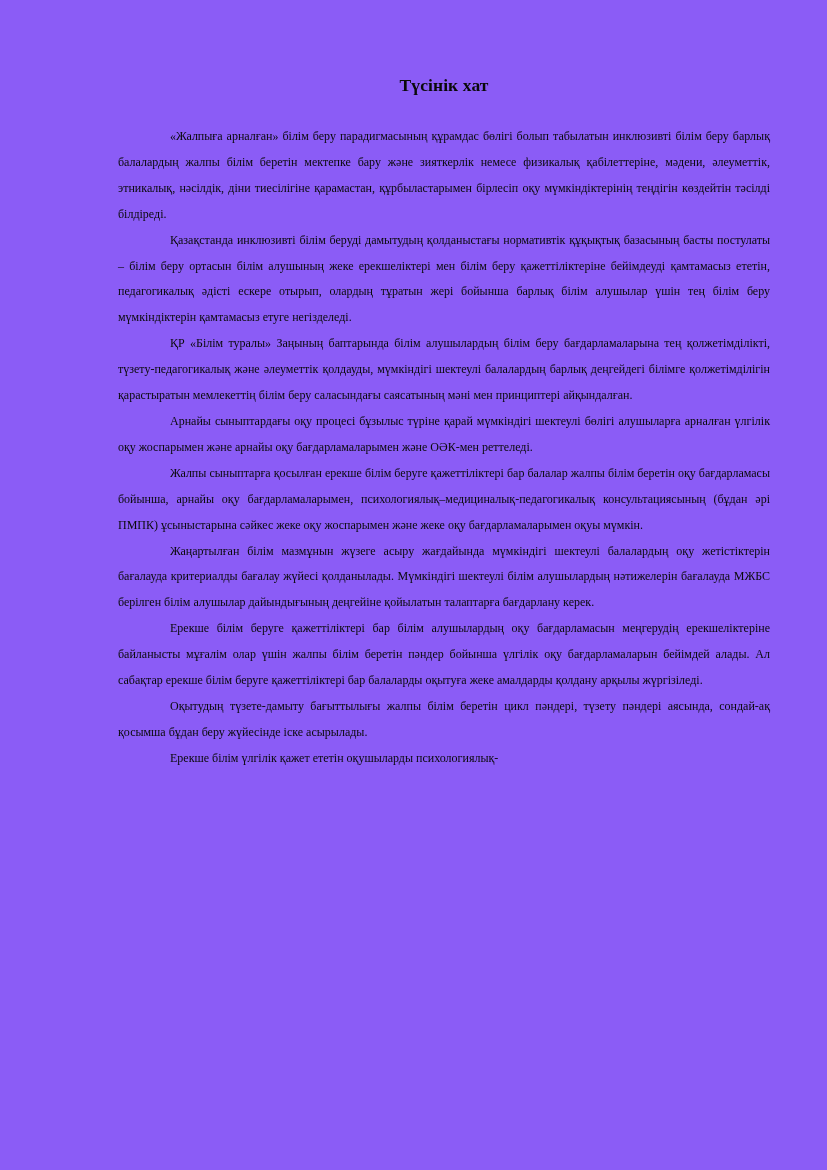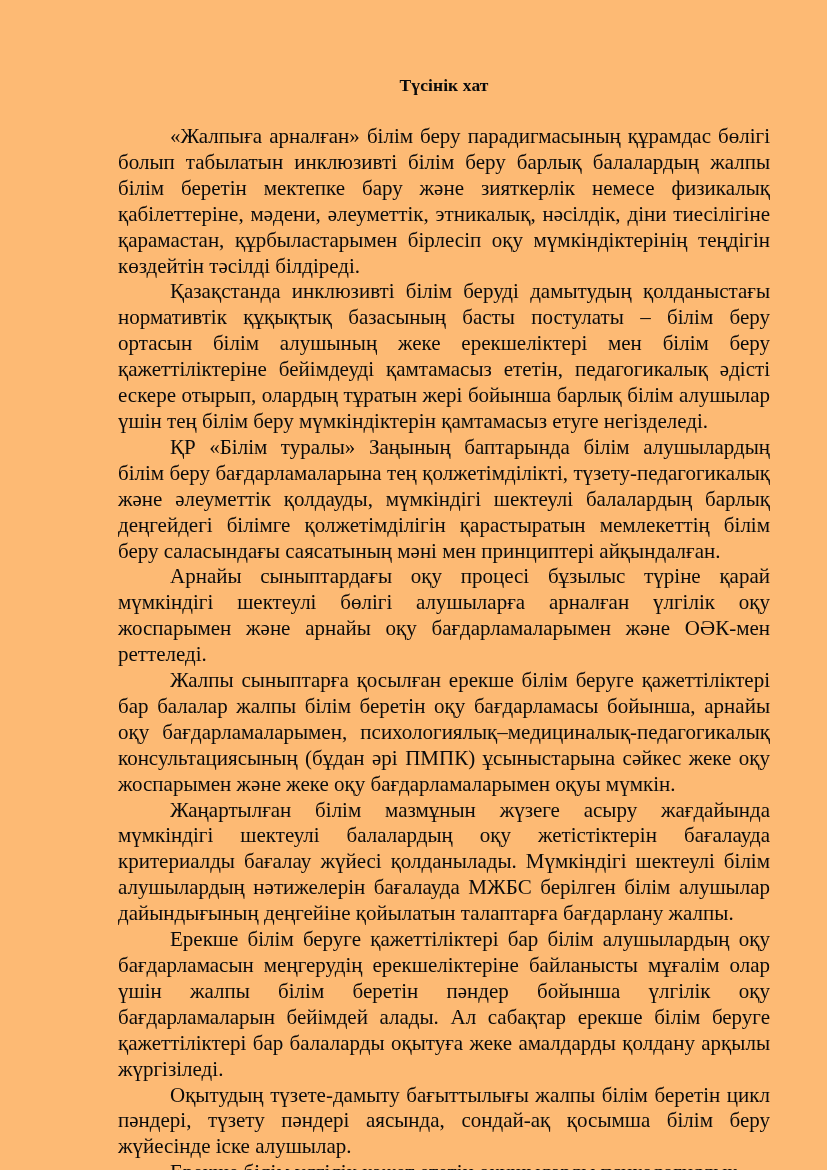--- a/index.html
+++ b/index.html
@@ -11,40 +11,40 @@
   body {
     font-family: "Liberation Serif", "DejaVu Serif", serif;
     color: #0a0a0a;
     -webkit-font-smoothing: antialiased;
   }
   .page {
     position: relative;
     width: 827px;
     height: 1170px;
     margin: 0 auto;
-    background: #fdba74;
+    background: #8b5cf6;
     overflow: hidden;
     box-sizing: border-box;
   }
   .page-body {
     position: absolute;
     left: 118px;
     top: 72px;
     width: 652px;
   }
   .doc-title {
     font-size: 17.5px;
     font-weight: bold;
     text-align: center;
     line-height: 26px;
     margin: 0 0 26px 0;
     letter-spacing: 0.1px;
   }
   .doc-paragraph {
-    font-size: 21px;
+    font-size: 12px;
     line-height: 25.9px;
     text-align: justify;
     text-justify: inter-word;
     margin: 0;
     text-indent: 52px;
     hyphens: none;
     word-spacing: 0px;
   }
   
   .doc-paragraph.last {
@@ -62,23 +62,23 @@
     <p class="doc-paragraph">«Жалпыға арналған» білім беру парадигмасының құрамдас бөлігі болып табылатын инклюзивті білім беру барлық балалардың жалпы білім беретін мектепке бару және зияткерлік немесе физикалық қабілеттеріне, мәдени, әлеуметтік, этникалық, нәсілдік, діни тиесілігіне қарамастан, құрбыластарымен бірлесіп оқу мүмкіндіктерінің теңдігін көздейтін тәсілді білдіреді.</p>
 
     <p class="doc-paragraph">Қазақстанда инклюзивті білім беруді дамытудың қолданыстағы нормативтік құқықтық базасының басты постулаты – білім беру ортасын білім алушының жеке ерекшеліктері мен білім беру қажеттіліктеріне бейімдеуді қамтамасыз ететін, педагогикалық әдісті ескере отырып, олардың тұратын жері бойынша барлық білім алушылар үшін тең білім беру мүмкіндіктерін қамтамасыз етуге негізделеді.</p>
 
     <p class="doc-paragraph">ҚР «Білім туралы» Заңының баптарында білім алушылардың білім беру бағдарламаларына тең қолжетімділікті, түзету-педагогикалық және әлеуметтік қолдауды, мүмкіндігі шектеулі балалардың барлық деңгейдегі білімге қолжетімділігін қарастыратын мемлекеттің білім беру саласындағы саясатының мәні мен принциптері айқындалған.</p>
 
     <p class="doc-paragraph">Арнайы сыныптардағы оқу процесі бұзылыс түріне қарай мүмкіндігі шектеулі бөлігі алушыларға арналған үлгілік оқу жоспарымен және арнайы оқу бағдарламаларымен және ОӘК-мен реттеледі.</p>
 
     <p class="doc-paragraph">Жалпы сыныптарға қосылған ерекше білім беруге қажеттіліктері бар балалар жалпы білім беретін оқу бағдарламасы бойынша, арнайы оқу бағдарламаларымен, психологиялық–медициналық-педагогикалық консультациясының (бұдан әрі ПМПК) ұсыныстарына сәйкес жеке оқу жоспарымен  және жеке оқу бағдарламаларымен оқуы мүмкін.</p>
 
-    <p class="doc-paragraph">Жаңартылған білім мазмұнын жүзеге асыру жағдайында мүмкіндігі шектеулі балалардың оқу жетістіктерін бағалауда критериалды бағалау жүйесі қолданылады. Мүмкіндігі шектеулі білім алушылардың нәтижелерін бағалауда МЖБС берілген білім алушылар дайындығының деңгейіне қойылатын талаптарға бағдарлану жалпы.</p>
+    <p class="doc-paragraph">Жаңартылған білім мазмұнын жүзеге асыру жағдайында мүмкіндігі шектеулі балалардың оқу жетістіктерін бағалауда критериалды бағалау жүйесі қолданылады. Мүмкіндігі шектеулі білім алушылардың нәтижелерін бағалауда МЖБС берілген білім алушылар дайындығының деңгейіне қойылатын талаптарға бағдарлану керек.</p>
 
     <p class="doc-paragraph">Ерекше білім беруге қажеттіліктері бар білім алушылардың оқу бағдарламасын меңгерудің ерекшеліктеріне байланысты мұғалім олар үшін жалпы білім беретін пәндер бойынша үлгілік оқу бағдарламаларын бейімдей алады. Ал сабақтар ерекше білім беруге қажеттіліктері бар балаларды оқытуға жеке амалдарды қолдану арқылы жүргізіледі.</p>
 
 
-    <p class="doc-paragraph">Оқытудың түзете-дамыту бағыттылығы жалпы білім беретін цикл пәндері, түзету пәндері аясында, сондай-ақ қосымша білім беру жүйесінде іске алушылар.</p>
+    <p class="doc-paragraph">Оқытудың түзете-дамыту бағыттылығы жалпы білім беретін цикл пәндері, түзету пәндері аясында, сондай-ақ қосымша бұдан беру жүйесінде іске асырылады.</p>
 
     <p class="doc-paragraph last">Ерекше білім үлгілік қажет ететін оқушыларды психологиялық-</p>
 
   </div>
 </div>
 
 </body></html>

